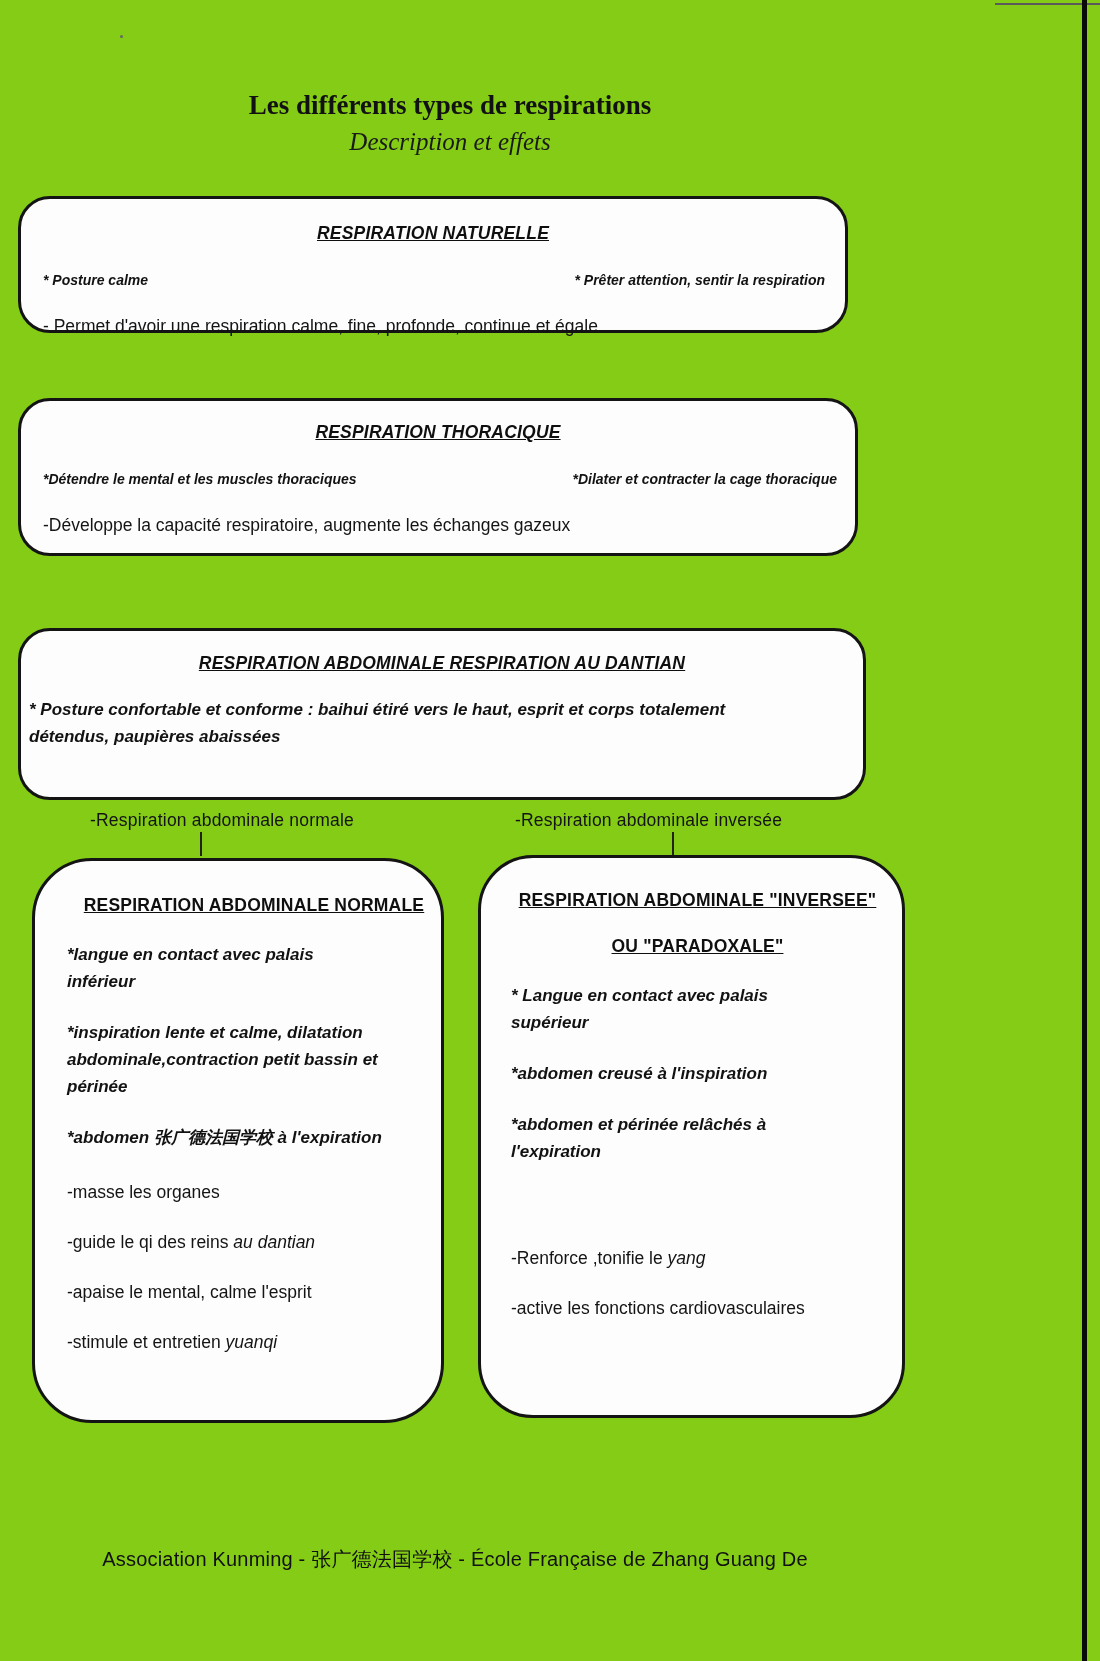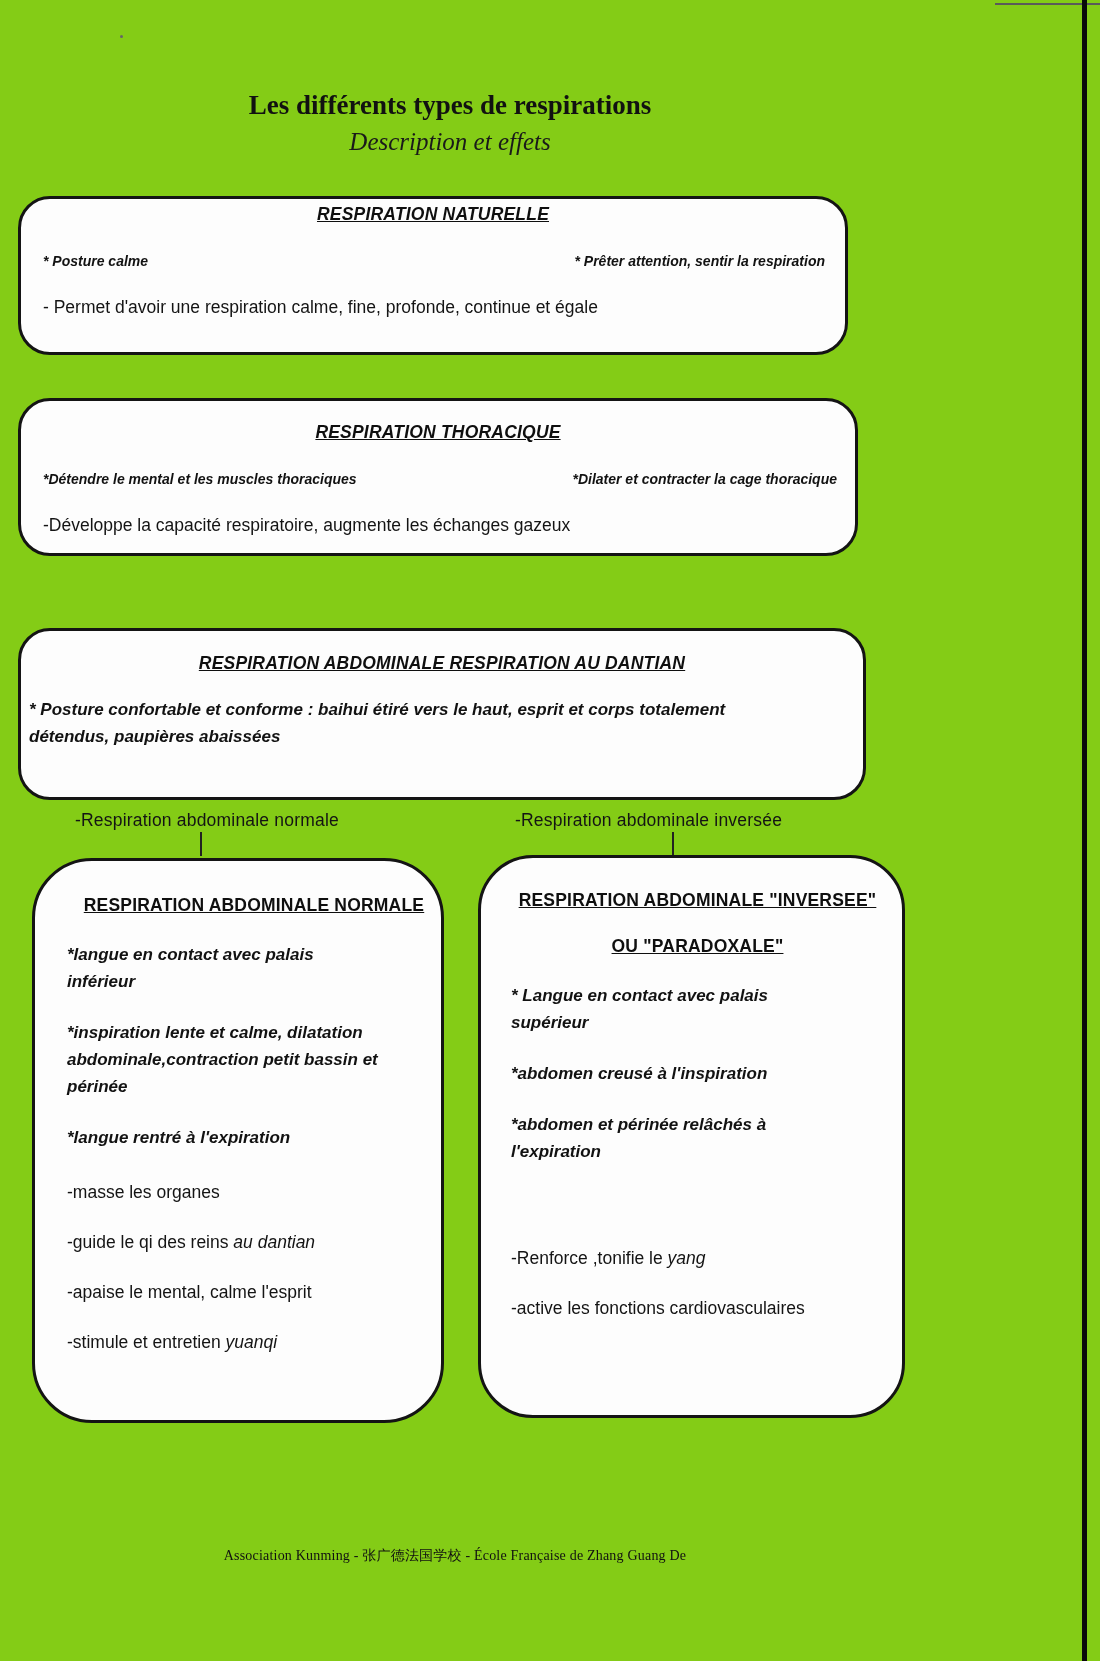--- a/index.html
+++ b/index.html
@@ -79,41 +79,41 @@
     font-size:17.5px;line-height:27px;color:#141414;
     margin:23px 0 0 0;
   }
   .bb-effect .it{font-style:italic;}
   
   .w300{max-width:300px;} .w305{max-width:305px;} .w315{max-width:315px;}
   .w345{max-width:345px;} .w360{max-width:360px;}
   
   #footer-wrap{position:absolute;left:0;top:1546px;width:910px;text-align:center;}
   .footer-text{
-    font-family:Liberation Serif, serif;
-    font-size:14px;color:#111;letter-spacing:.2px;
+    font-family:Liberation Sans, sans-serif;
+    font-size:20px;color:#111;letter-spacing:.2px;
   }
   
   #scan-vline{position:absolute;left:1082px;top:0;width:5px;height:1661px;background:#0a0a0a;}
   #scan-topmark{position:absolute;left:995px;top:3px;width:105px;height:2px;background:#5a5a5a;}
   #scan-dot{position:absolute;left:120px;top:35px;width:3px;height:3px;border-radius:50%;background:#666;}
 </style>
 </head>
 <body>
 
 <div id="page">
 
   <div id="scan-dot"></div>
 
   <div id="title-wrap">
     <div class="doc-title">Les différents types de respirations</div>
     <div class="doc-subtitle">Description et effets</div>
   </div>
 
-  <div class="rbox" style="left:18px;top:196px;width:830px;height:159px;padding-top:5px;">
+  <div class="rbox" style="left:18px;top:196px;width:830px;height:137px;padding-top:24px;">
     <div class="rbox-header">RESPIRATION NATURELLE</div>
     <div class="points-row">
       <span class="point">* Posture calme</span>
       <span class="point" style="margin-right:10px;">* Prêter attention, sentir la respiration</span>
     </div>
     <div class="effect-line">- Permet d'avoir une respiration calme, fine, profonde, continue et égale</div>
   </div>
 
   <div class="rbox" style="left:18px;top:398px;width:840px;height:158px;padding-top:21px;">
     <div class="rbox-header">RESPIRATION THORACIQUE</div>
@@ -122,30 +122,30 @@
       <span class="point" style="margin-right:8px;">*Dilater et contracter la cage thoracique</span>
     </div>
     <div class="effect-line">-Développe la capacité respiratoire, augmente les échanges gazeux</div>
   </div>
 
   <div class="rbox" style="left:18px;top:628px;width:848px;height:172px;padding-top:22px;">
     <div class="rbox-header">RESPIRATION ABDOMINALE RESPIRATION AU DANTIAN</div>
     <div class="posture-par">* Posture confortable et conforme : baihui étiré vers le haut, esprit et corps totalement détendus, paupières abaissées</div>
   </div>
 
-  <div class="branch-label" style="left:75px;">-Respiration abdominale normale</div>
+  <div class="branch-label" style="left:90px;">-Respiration abdominale normale</div>
   <div class="branch-label" style="left:515px;">-Respiration abdominale inversée</div>
   <div class="branch-tick" style="left:200px;"></div>
   <div class="branch-tick" style="left:672px;"></div>
 
   <div class="rbox bottom-box" style="left:32px;top:858px;width:412px;height:565px;padding:32px 0 0 32px;">
     <div class="bb-header">RESPIRATION ABDOMINALE NORMALE</div>
     <div class="bb-item w305">*langue en contact avec palais inférieur</div>
     <div class="bb-item w345">*inspiration lente et calme, dilatation abdominale,contraction petit bassin et périnée</div>
-    <div class="bb-item w360">*langue rentré à l'expiration</div>
+    <div class="bb-item w360">*abdomen 张广德法国学校 à l'expiration</div>
     <div class="bb-effect" style="margin-top:28px;">-masse les organes</div>
     <div class="bb-effect"><span>-guide le qi des reins </span><span class="it">au dantian</span></div>
     <div class="bb-effect">-apaise le mental, calme l'esprit</div>
     <div class="bb-effect"><span>-stimule et entretien </span><span class="it">yuanqi</span></div>
   </div>
 
   <div class="rbox bottom-box" style="left:478px;top:855px;width:427px;height:563px;padding:30px 18px 0 30px;border-radius:55px;">
     <div class="bb-header">RESPIRATION ABDOMINALE "INVERSEE"</div>
     <div class="bb-header" style="margin-top:22px;">OU "PARADOXALE"</div>
     <div class="bb-item w300">* Langue en contact avec palais supérieur</div>

